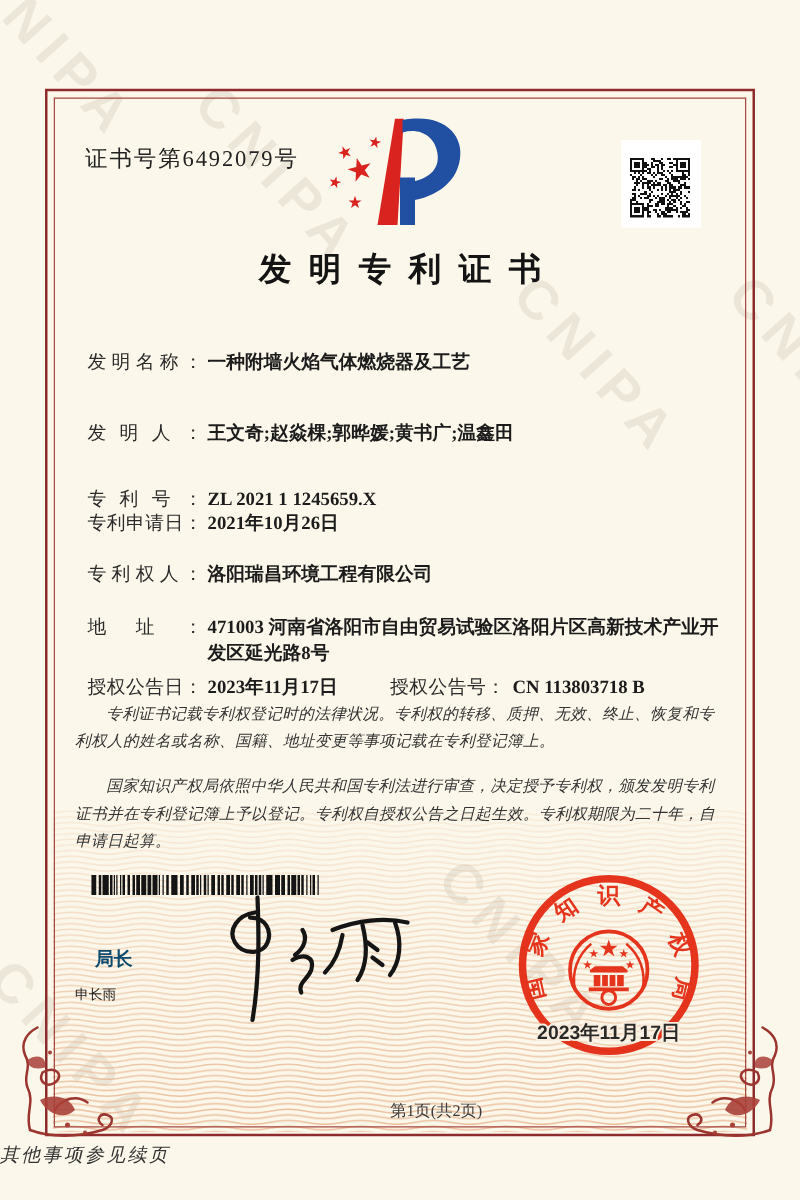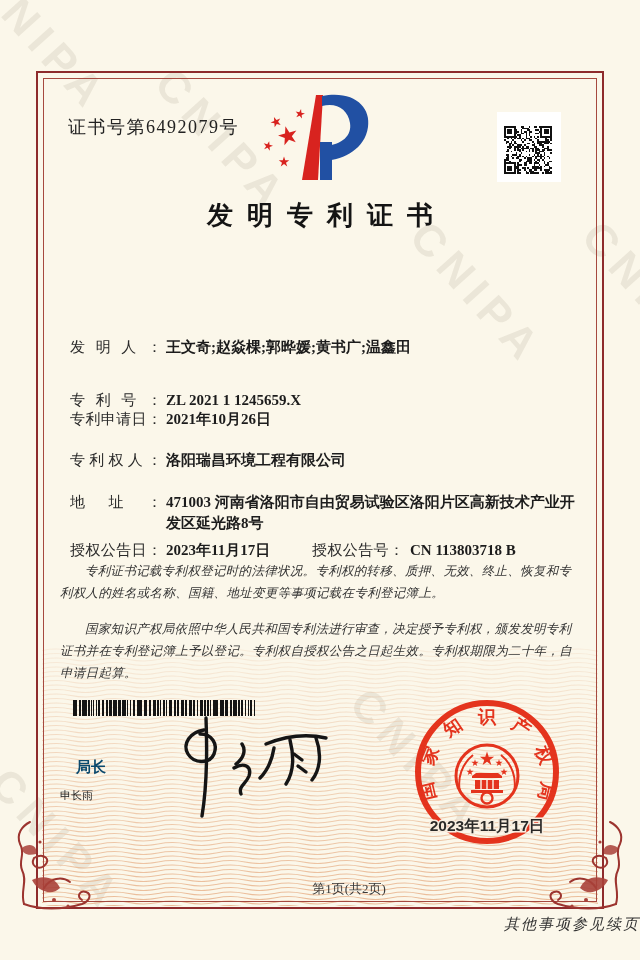--- a/index.html
+++ b/index.html
@@ -16,31 +16,31 @@
   .title{position:absolute;left:0;top:198px;width:640px;text-align:center;
       font-size:26px;font-weight:700;letter-spacing:14px;text-indent:14px;color:#141414;}
   .qr-box{position:absolute;left:497px;top:112px;width:64px;height:70px;background:#fff;}
   .qr-box svg{position:absolute;left:7px;top:14px;}
   .frow{position:absolute;left:70px;width:530px;font-size:15px;line-height:21px;}
   .flabel{display:inline-block;width:92px;text-align:justify;text-align-last:justify;
       color:#2a2a2a;vertical-align:top;}
   .fvalue{display:inline-block;margin-left:4px;font-weight:700;color:#1c1c1c;vertical-align:top;}
   .fvalue.wrap{width:416px;line-height:21px;}
   .flabel2{display:inline-block;width:92px;text-align:justify;text-align-last:justify;
-      color:#2a2a2a;vertical-align:top;position:absolute;left:242px;}
+      color:#2a2a2a;vertical-align:top;position:absolute;left:242px;font-family:Liberation Mono, monospace;}
   .fvalue2{position:absolute;left:340px;font-weight:700;color:#1c1c1c;white-space:nowrap;}
   .bodytext{position:absolute;left:60px;top:560px;width:520px;}
   .bodytext p{margin:0 0 14px 0;font-size:12.5px;line-height:1.76;text-indent:2em;
       font-style:italic;color:#333;letter-spacing:0.3px;}
   .signer-title{position:absolute;left:60px;top:758px;font-family:"Liberation Sans","DejaVu Sans",sans-serif;
       font-size:15px;font-weight:600;color:#0c4a6e;margin-left:16px;}
   .signer-name{position:absolute;left:60px;top:788px;font-family:"Liberation Sans","DejaVu Sans",sans-serif;
       font-size:11px;font-weight:400;color:#222;}
   .page-no{position:absolute;left:0;top:880px;width:640px;text-align:center;font-size:13px;color:#3a3a3a;padding-left:29px;}
-  .footer-note{position:absolute;left:0;top:915px;width:640px;text-align:right;
+  .footer-note{position:absolute;left:0;top:915px;width:640px;text-align:left;
       font-size:15px;font-style:italic;color:#333;letter-spacing:2px;}
   .abs{position:absolute;}
   svg{display:block;}
 </style>
 </head>
 <body>
 
 <div class="page">
 
   <div class="wm" style="left:-45px;top:15px;">CNIPA</div>
@@ -523,20 +523,23 @@
         <rect x="23" y="28" width="1" height="1" fill="#111"></rect>
         <rect x="25" y="28" width="1" height="1" fill="#111"></rect>
         <rect x="26" y="28" width="1" height="1" fill="#111"></rect>
         <rect x="27" y="28" width="1" height="1" fill="#111"></rect>
         <rect x="28" y="28" width="1" height="1" fill="#111"></rect>
       </svg>
   </div>
 
   <div class="title">发明专利证书</div>
 
+  <div class="frow" style="top:280px;">
+    <span class="flabel">发明名称：</span><span class="fvalue">一种附墙火焰气体燃烧器及工艺</span>
+  </div>
   <div class="frow" style="top:325px;margin-top:12px;">
     <span class="flabel">发明人：</span><span class="fvalue">王文奇;赵焱棵;郭晔媛;黄书广;温鑫田</span>
   </div>
   <div class="frow" style="top:390px;">
     <span class="flabel">专利号：</span><span class="fvalue">ZL 2021 1 1245659.X</span>
   </div>
   <div class="frow" style="top:409px;">
     <span class="flabel">专利申请日：</span><span class="fvalue">2021年10月26日</span>
   </div>
   <div class="frow" style="top:450px;">

